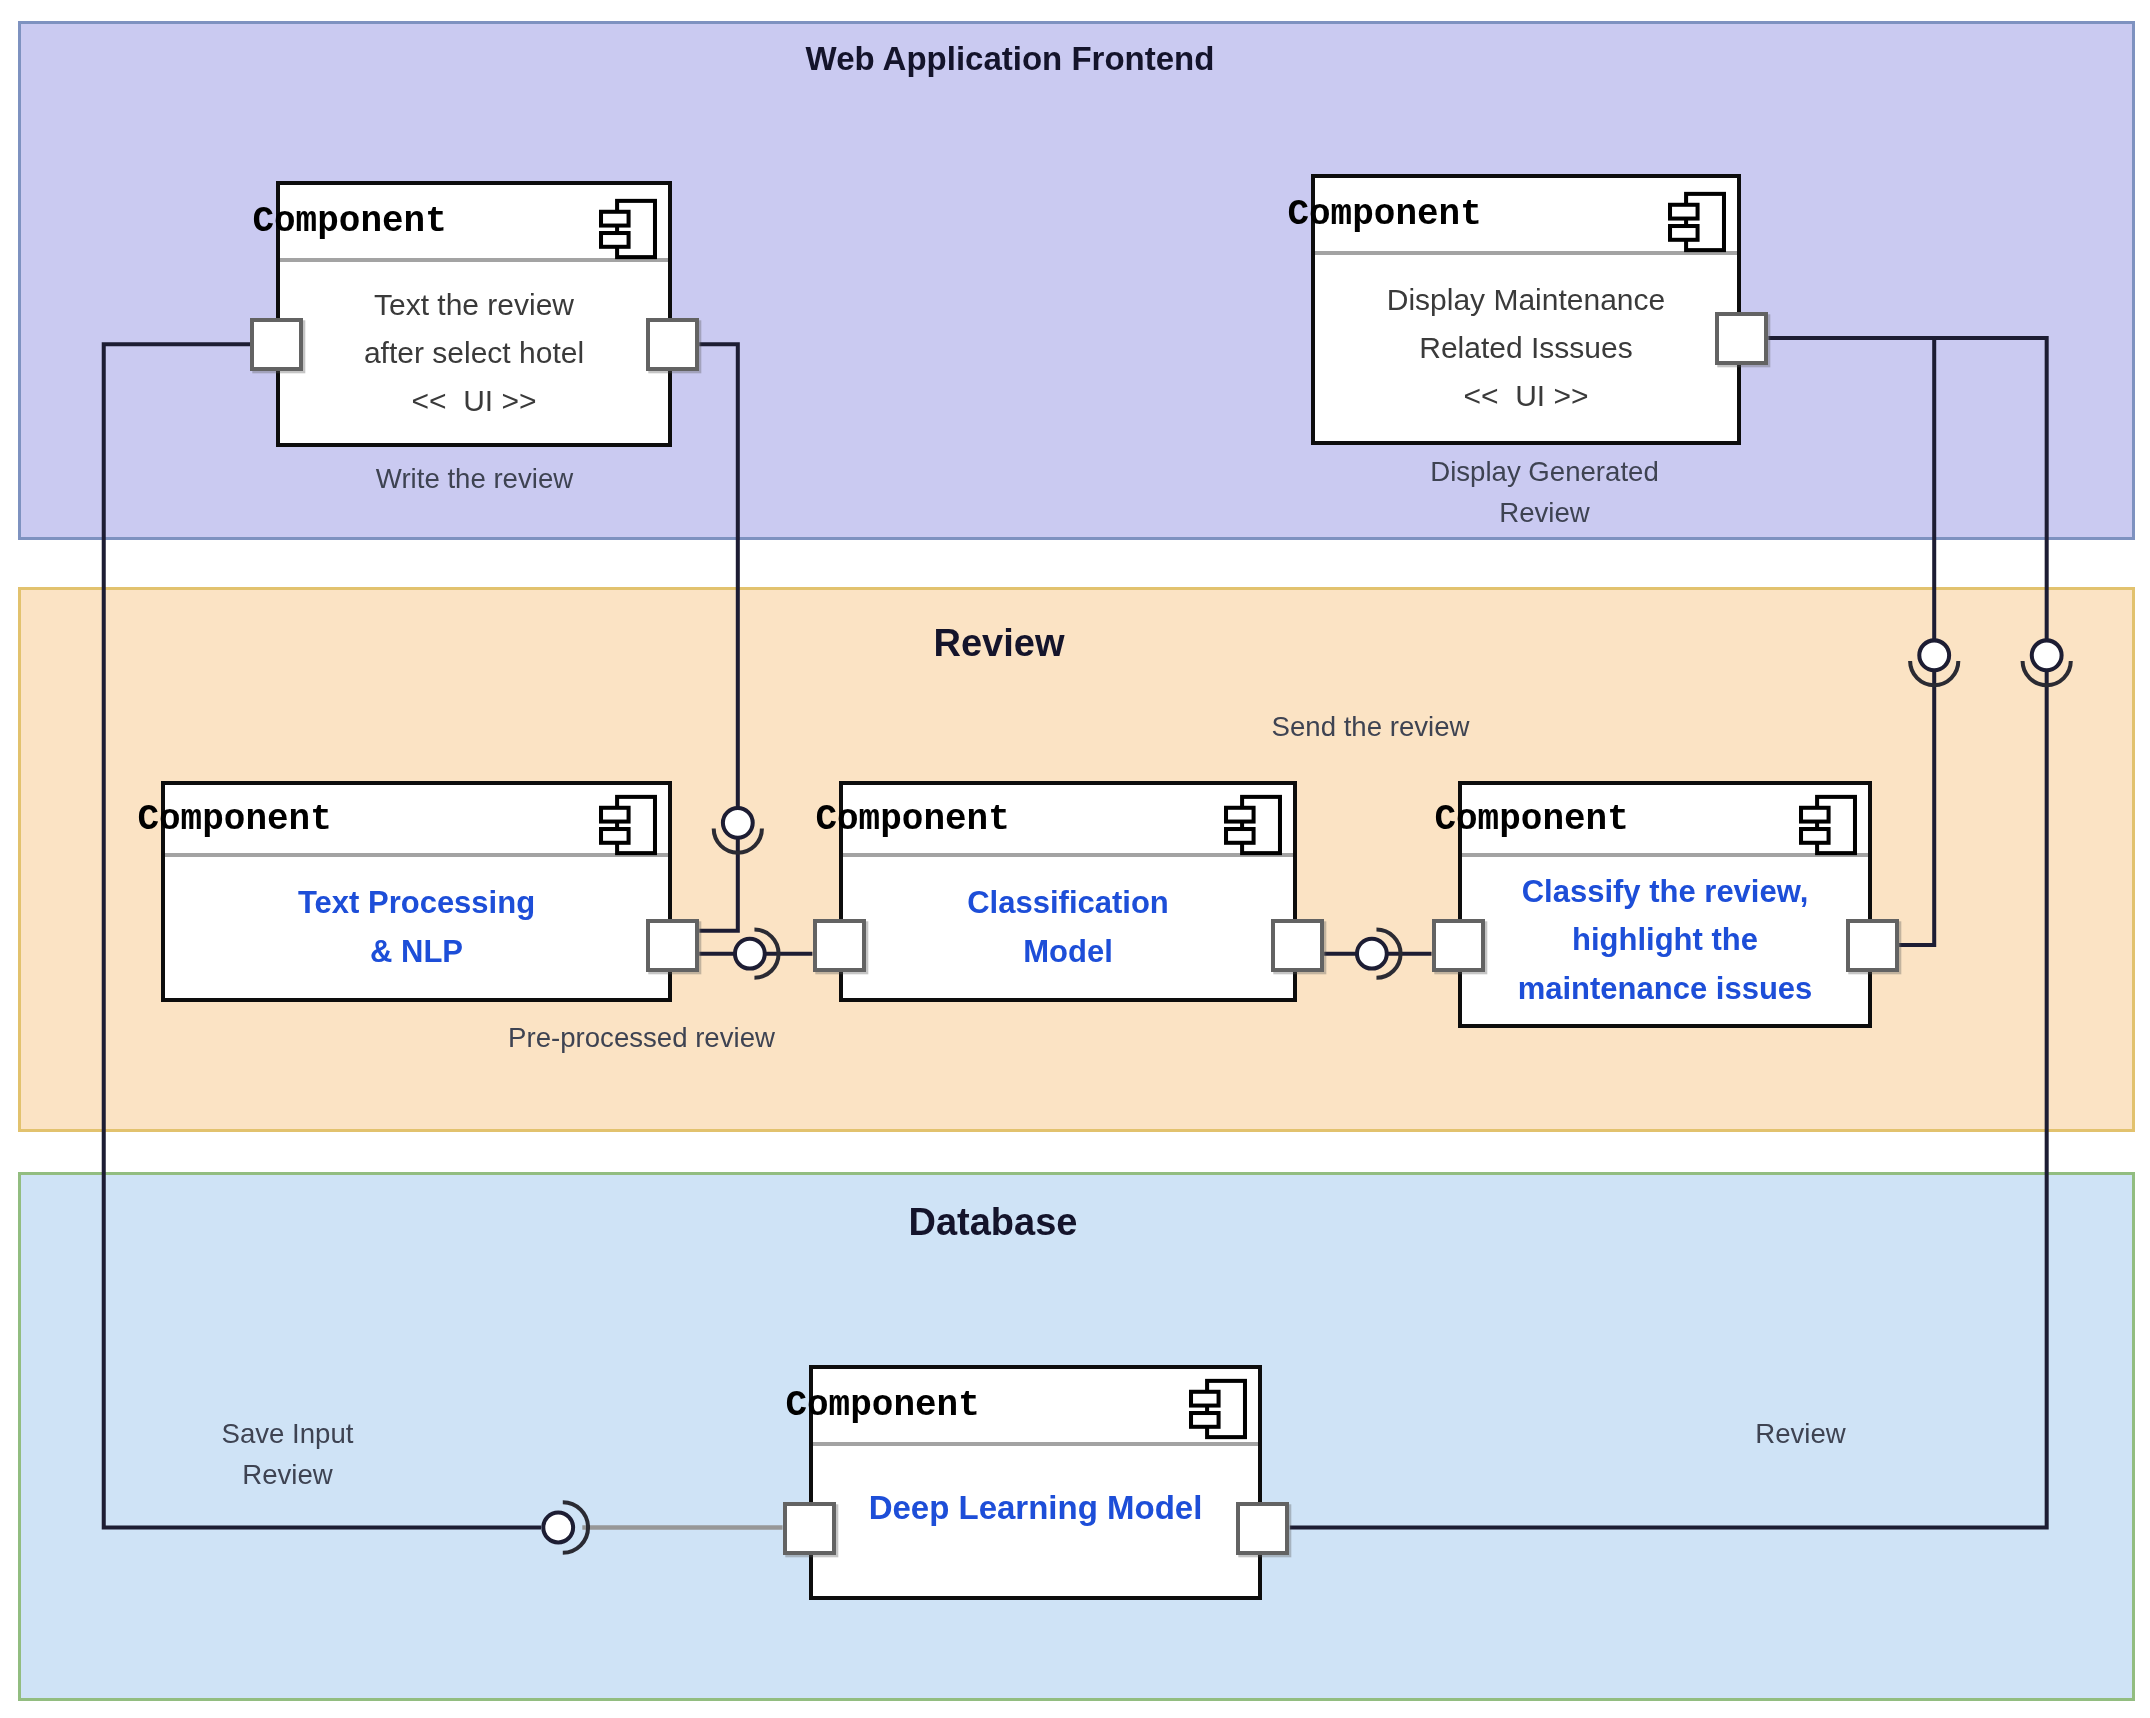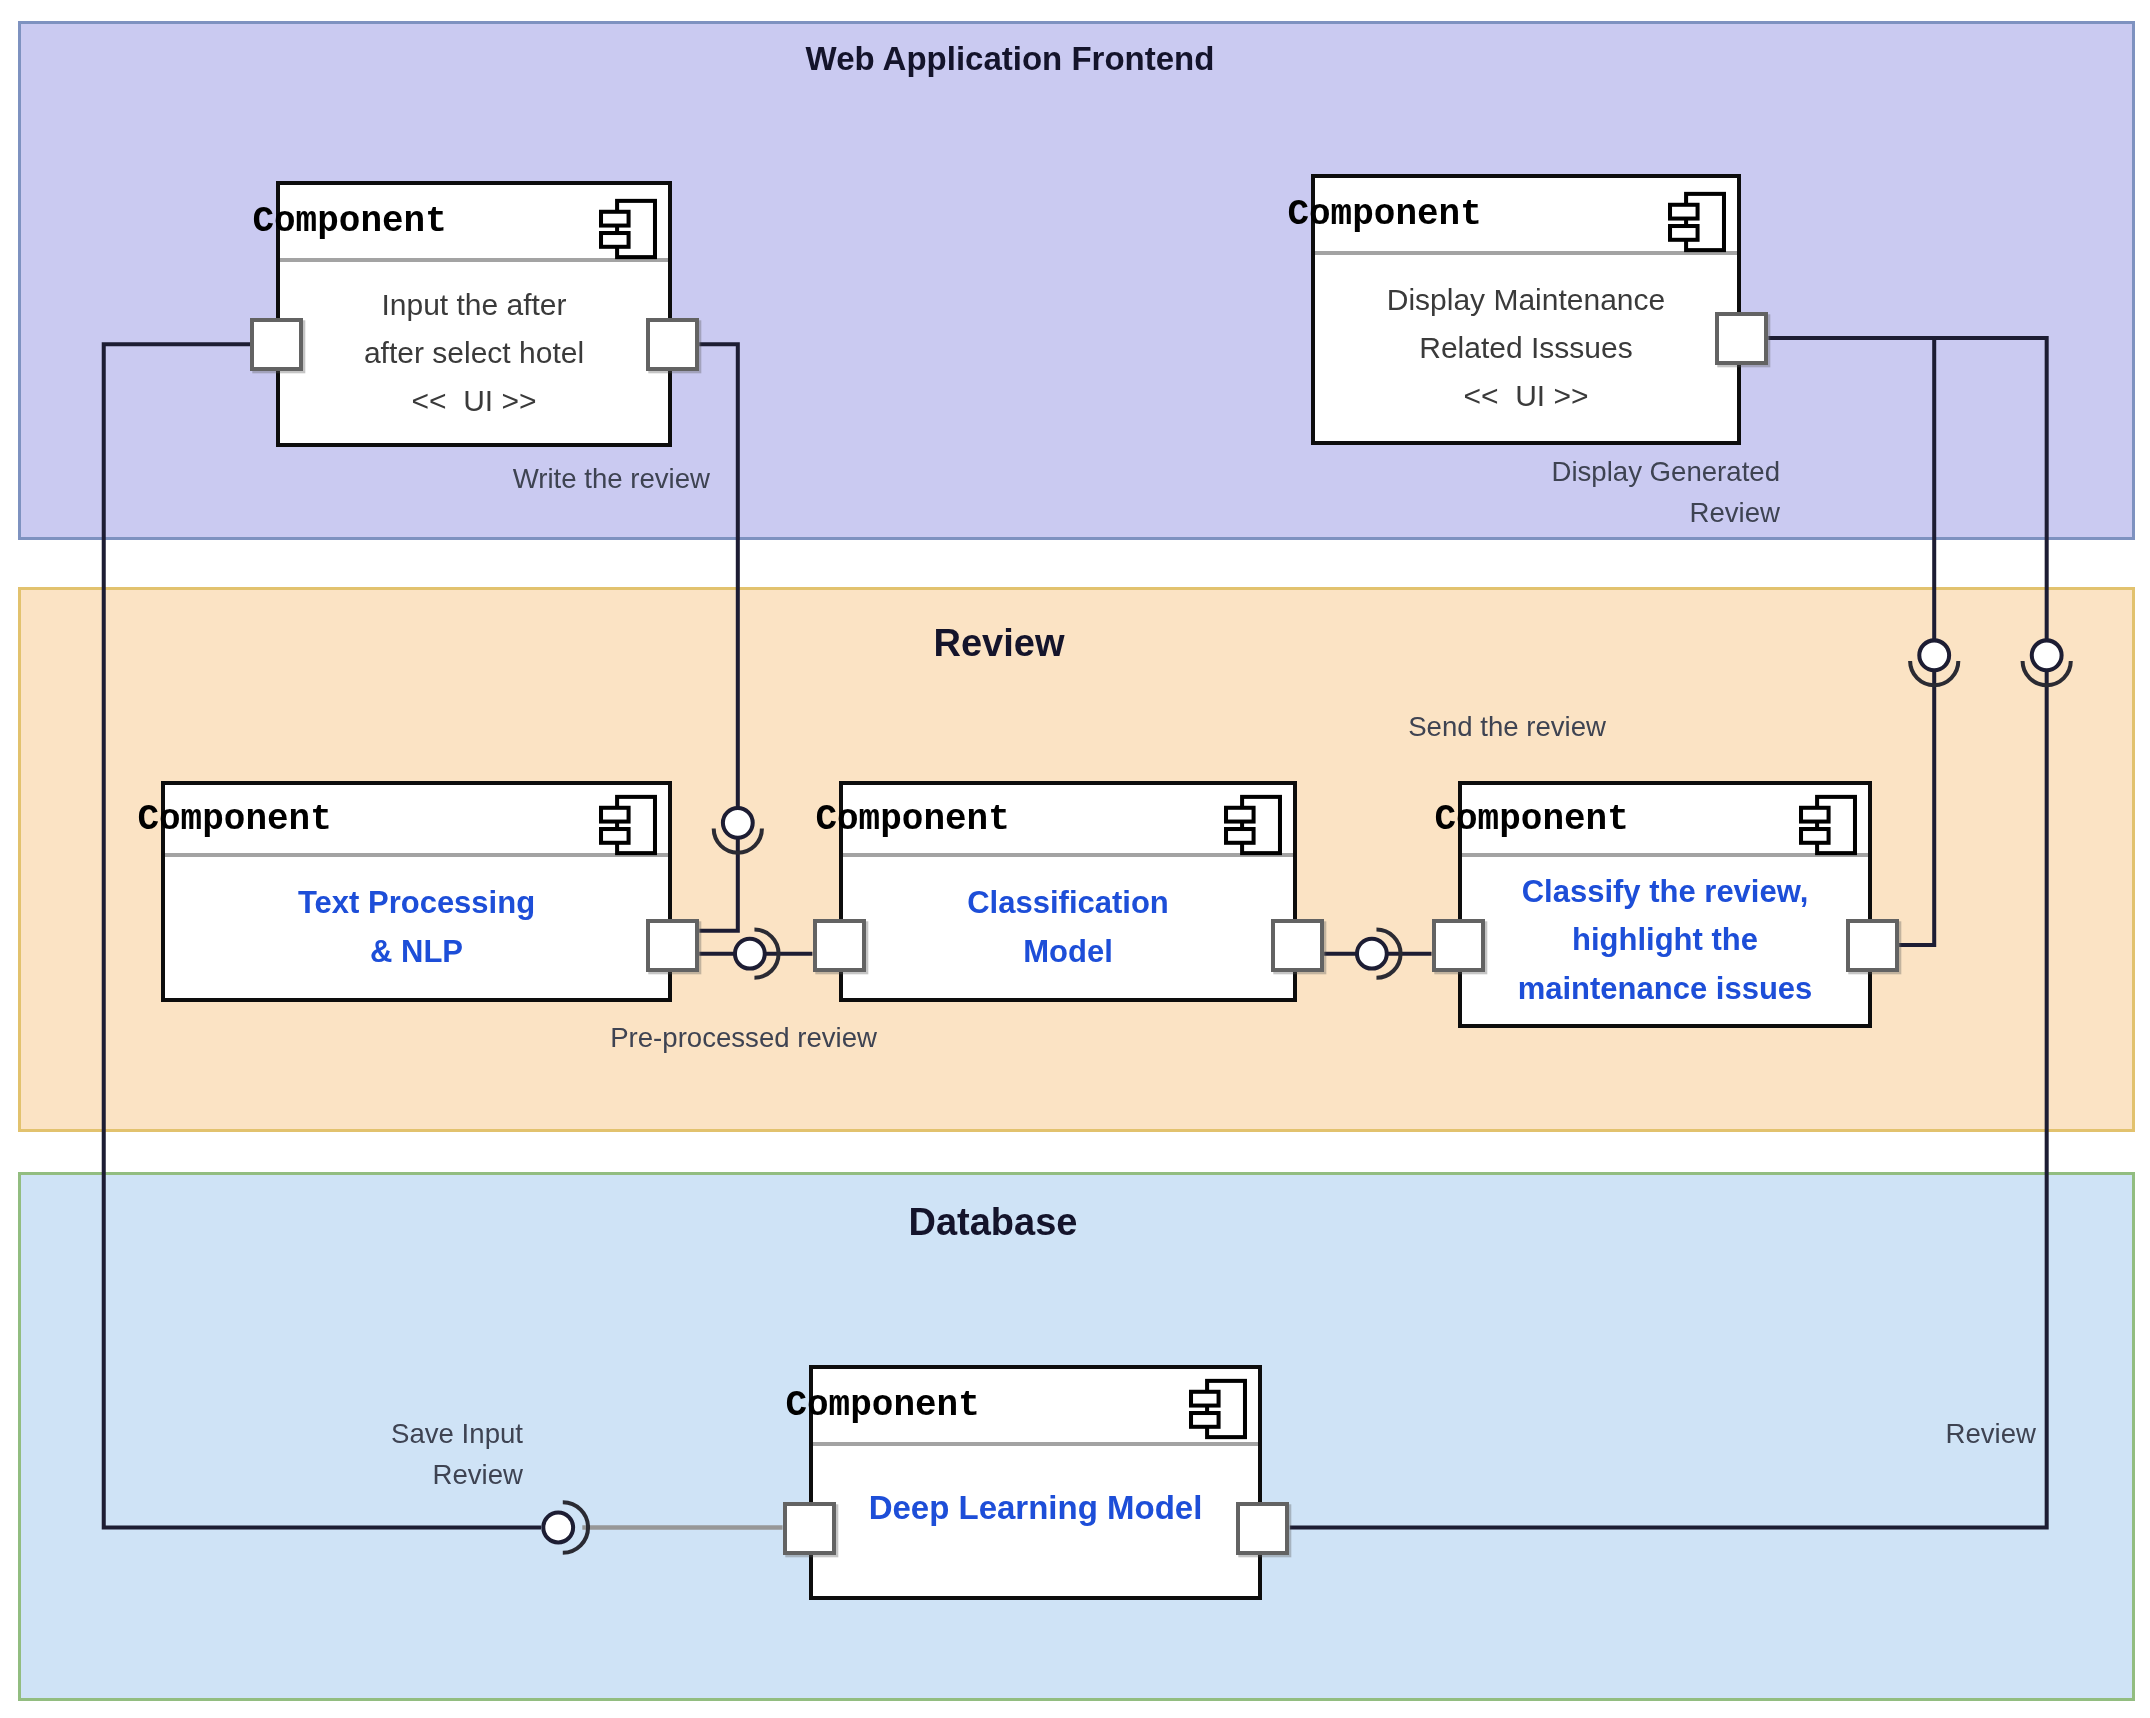--- a/index.html
+++ b/index.html
@@ -51,21 +51,21 @@
   .box-body{
     flex:1;display:flex;flex-direction:column;align-items:center;justify-content:center;
     text-align:center;color:var(--text_body);font-size:30px;line-height:1.6;
   }
   .bold-body .box-body{font-weight:bold;color:#1d4ed8;font-size:31px;line-height:1.55;}
   #box6 .box-body{font-size:33px;justify-content:flex-start;padding-top:36px;}
   .pre{white-space:pre;}
 
   
   .caption{
-    position:absolute;width:471px;text-align:right;font-size:27.6px;line-height:1.5;
+    position:absolute;width:471px;text-align:center;font-size:27.6px;line-height:1.5;
     color:var(--text_caption);z-index:4;
   }
   #cap-box1{left:239px;top:458px;}
   #cap-box2{left:1309px;top:451px;}
   #cap-box3{left:406px;top:1017px;}
   #lbl-send{left:1135px;top:706px;}
   #lbl-savein{left:52px;top:1413px;}
   #lbl-savegen{left:1565px;top:1413px;}
 
   
@@ -132,21 +132,21 @@
     <div class="box-header">
       <span class="header-text">Component</span>
       <svg class="cicon" width="60" height="62" viewBox="0 0 104 108">
         <rect x="33" y="5" width="66" height="98" fill="#fff" stroke="#000" stroke-width="7"></rect>
         <rect x="5" y="24" width="48" height="24" fill="#fff" stroke="#000" stroke-width="7"></rect>
         <rect x="5" y="61" width="48" height="24" fill="#fff" stroke="#000" stroke-width="7"></rect>
       </svg>
     </div>
     <div class="box-divider"></div>
     <div class="box-body">
-      <div>Input the after</div>
+      <div>Text the review</div>
       <div>after select hotel</div>
       <div class="pre">&lt;&lt;  UI &gt;&gt;</div>
     </div>
   </div>
 
   <div class="cbox" id="box2">
     <div class="box-header">
       <span class="header-text">Component</span>
       <svg class="cicon" width="60" height="62" viewBox="0 0 104 108">
         <rect x="33" y="5" width="66" height="98" fill="#fff" stroke="#000" stroke-width="7"></rect>

